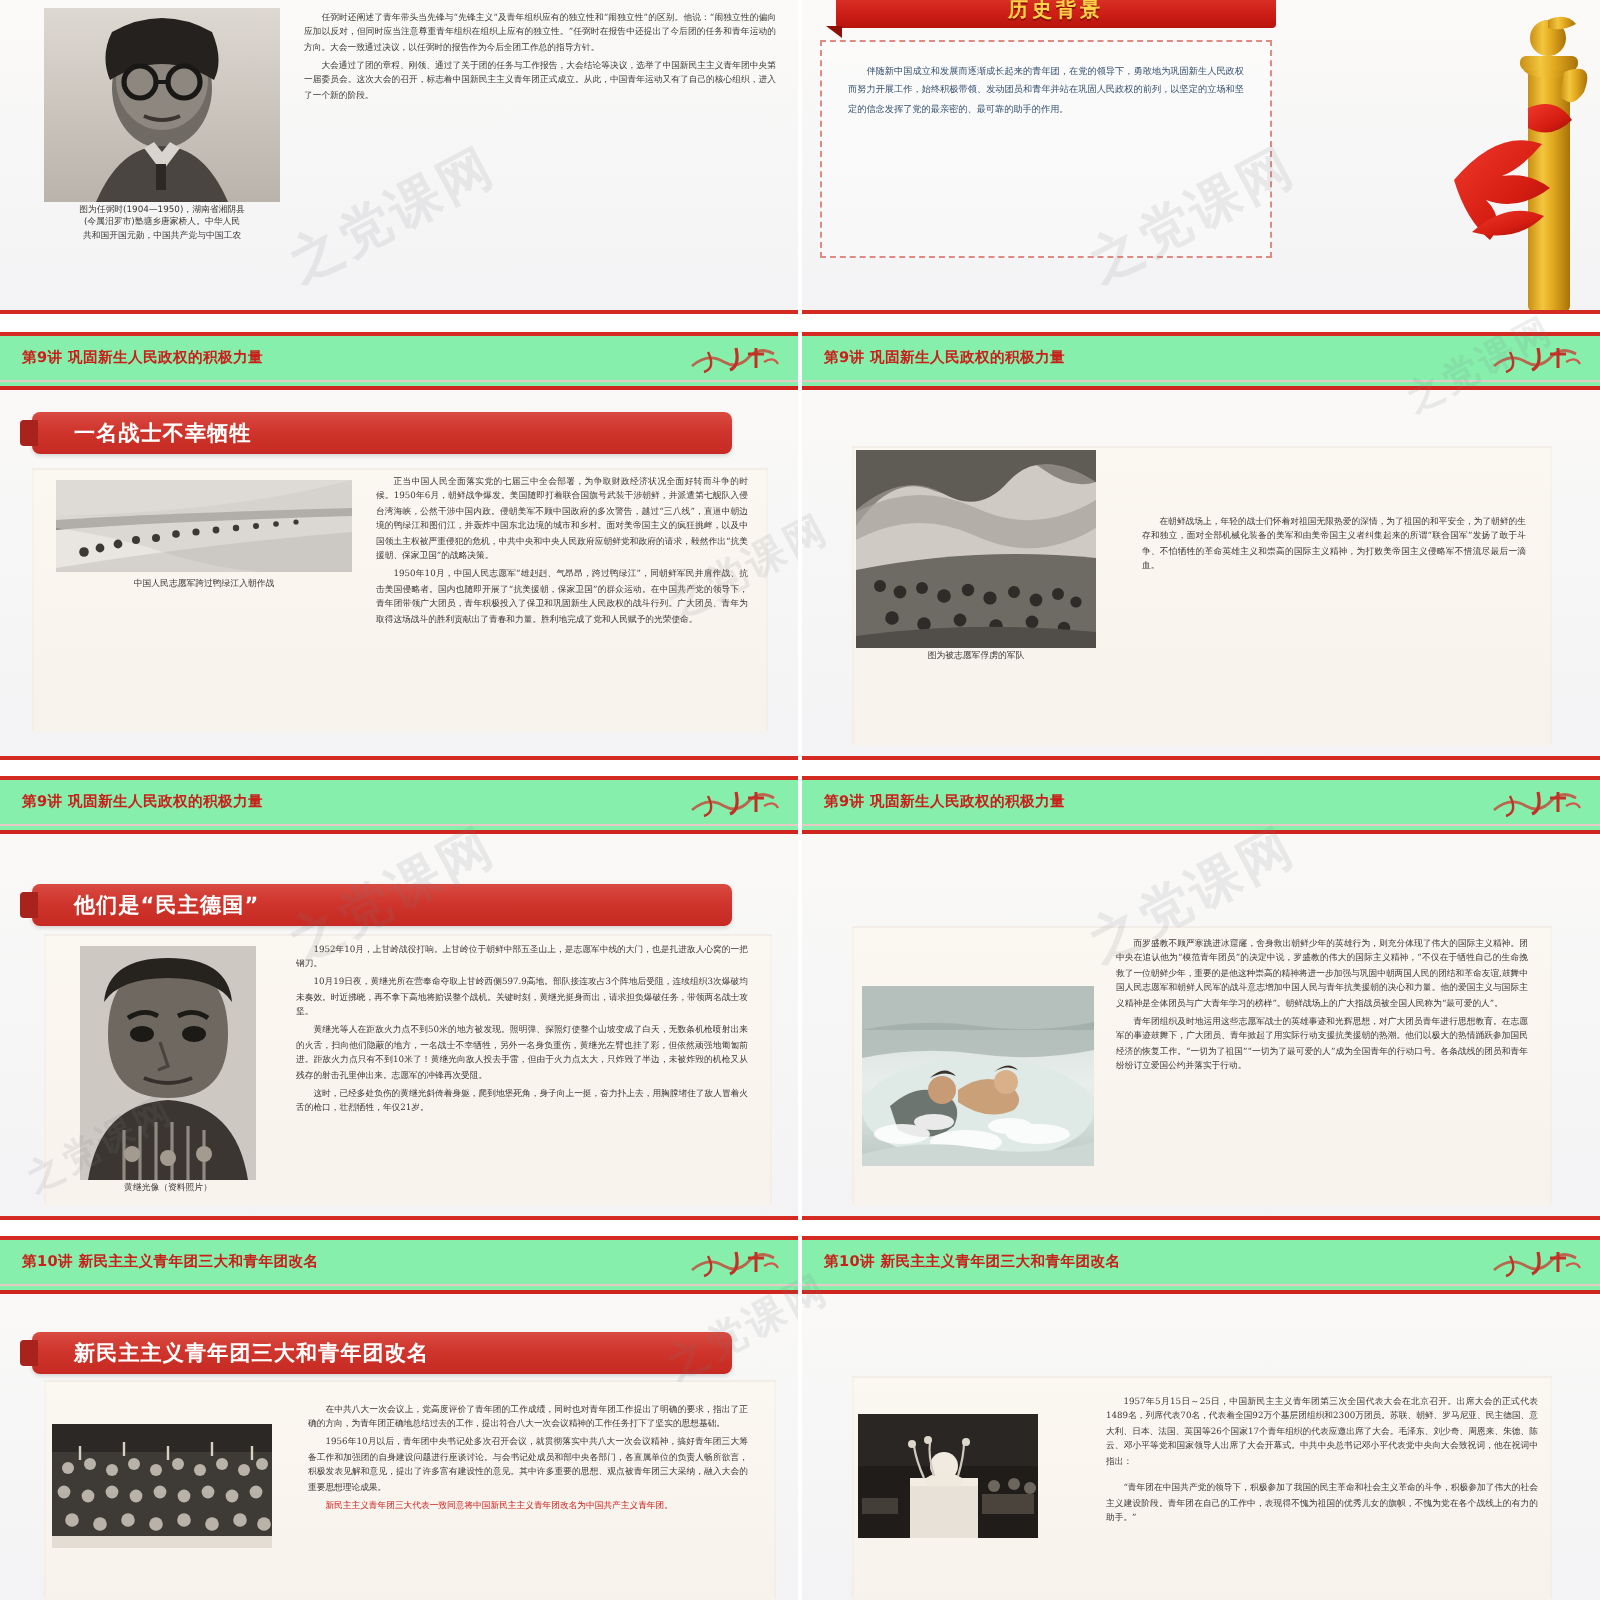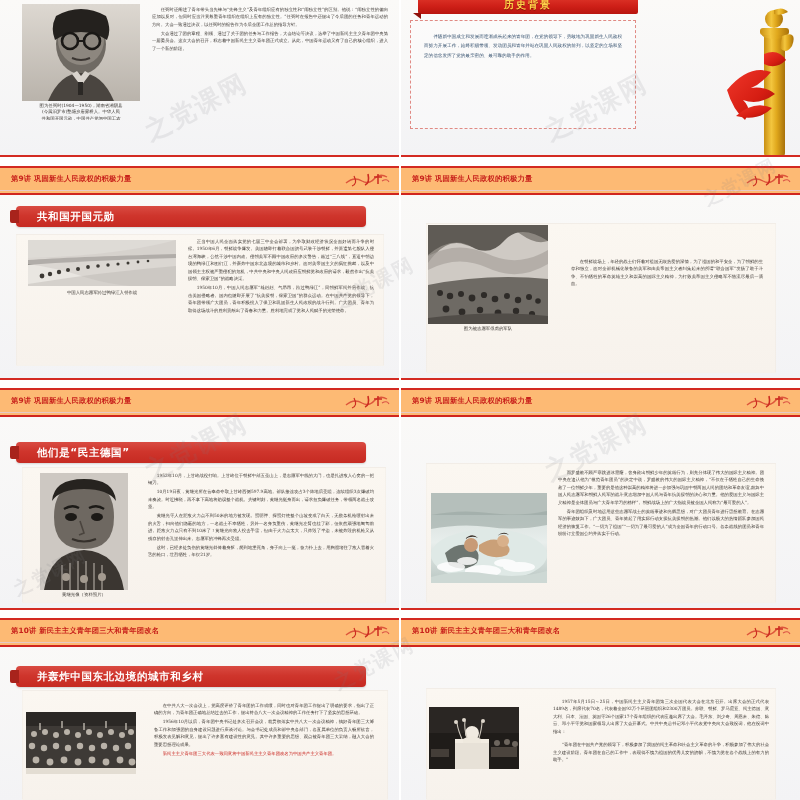--- a/index.html
+++ b/index.html
@@ -37,21 +37,21 @@
   
   .paper {
     position: absolute; inset: 0;
     background: linear-gradient(180deg,#fbfaf8 0%, #f3f3f5 100%);
   }
 
   
   .s-head {
     position: absolute; left: 0; top: 0; width: 100%;
     height: 27px;
-    background: #fdba74;
+    background: #86efac;
   }
   .s-head .hdr-title {
     position: absolute; left: 11px; top: 6px;
     font-size: 7.3px; font-weight: 700; color: #c8211b;
     letter-spacing: .2px; white-space: nowrap;
   }
   .s-head .hdr-rule-thin {
     position: absolute; left: 0; bottom: 4px; width: 100%; height: 1px;
     background: #e7c9c6;
   }
@@ -251,21 +251,21 @@
         <path d="M10 5 q4 8 -2 10" stroke="#c8211b" stroke-width="1.2" fill="none"></path>
         <path d="M24 3 q2 9 -3 11" stroke="#c8211b" stroke-width="1.6" fill="none"></path>
         <path d="M30 6 l8 0 M34 3 l0 10" stroke="#c8211b" stroke-width="1.5" fill="none"></path>
         <path d="M38 10 q5 -3 7 1" stroke="#d84b42" stroke-width="1.1" fill="none"></path>
       </svg>
       <div class="hdr-rule-thin"></div>
       <div class="hdr-rule-thick"></div>
     </div>
 
     <div class="plaque" style="top:38px;">
-      <span class="ptxt">共和国开国元勋</span>
+      <span class="ptxt">一名战士不幸牺牲</span>
     </div>
 
     <div class="card" style="left:16px; top:66px; width:368px; height:132px;"></div>
 
     <div class="photo" style="left:28px; top:72px; width:148px; height:62px;">
       <svg class="ph-img" viewBox="0 0 148 46" preserveAspectRatio="none">
         <rect width="148" height="46" fill="#e9e6e1"></rect>
         <rect y="0" width="148" height="18" fill="#dedbd6"></rect>
         <path d="M0 20 q40 -3 148 -6 l0 4 q-100 3 -148 7z" fill="#8d8a85"></path>
         <path d="M0 24 q30 4 60 14 q40 12 88 8 l0 -46 q-60 16 -148 18z" fill="#cfcbc6" opacity=".55"></path>
@@ -474,21 +474,21 @@
         <path d="M10 5 q4 8 -2 10" stroke="#c8211b" stroke-width="1.2" fill="none"></path>
         <path d="M24 3 q2 9 -3 11" stroke="#c8211b" stroke-width="1.6" fill="none"></path>
         <path d="M30 6 l8 0 M34 3 l0 10" stroke="#c8211b" stroke-width="1.5" fill="none"></path>
         <path d="M38 10 q5 -3 7 1" stroke="#d84b42" stroke-width="1.1" fill="none"></path>
       </svg>
       <div class="hdr-rule-thin"></div>
       <div class="hdr-rule-thick"></div>
     </div>
 
     <div class="plaque" style="top:46px;">
-      <span class="ptxt">并轰炸中国东北边境的城市和乡村</span>
+      <span class="ptxt">新民主主义青年团三大和青年团改名</span>
     </div>
 
     <div class="card" style="left:22px; top:70px; width:366px; height:110px;"></div>
 
     <div class="photo" style="left:26px; top:92px; width:110px; height:75px;">
       <svg class="ph-img" viewBox="0 0 110 62" preserveAspectRatio="none">
         <rect width="110" height="62" fill="#3e3a36"></rect>
         <rect width="110" height="14" fill="#2b2825"></rect>
         <g fill="#b9b2a8">
           <circle cx="8" cy="22" r="3"></circle>

